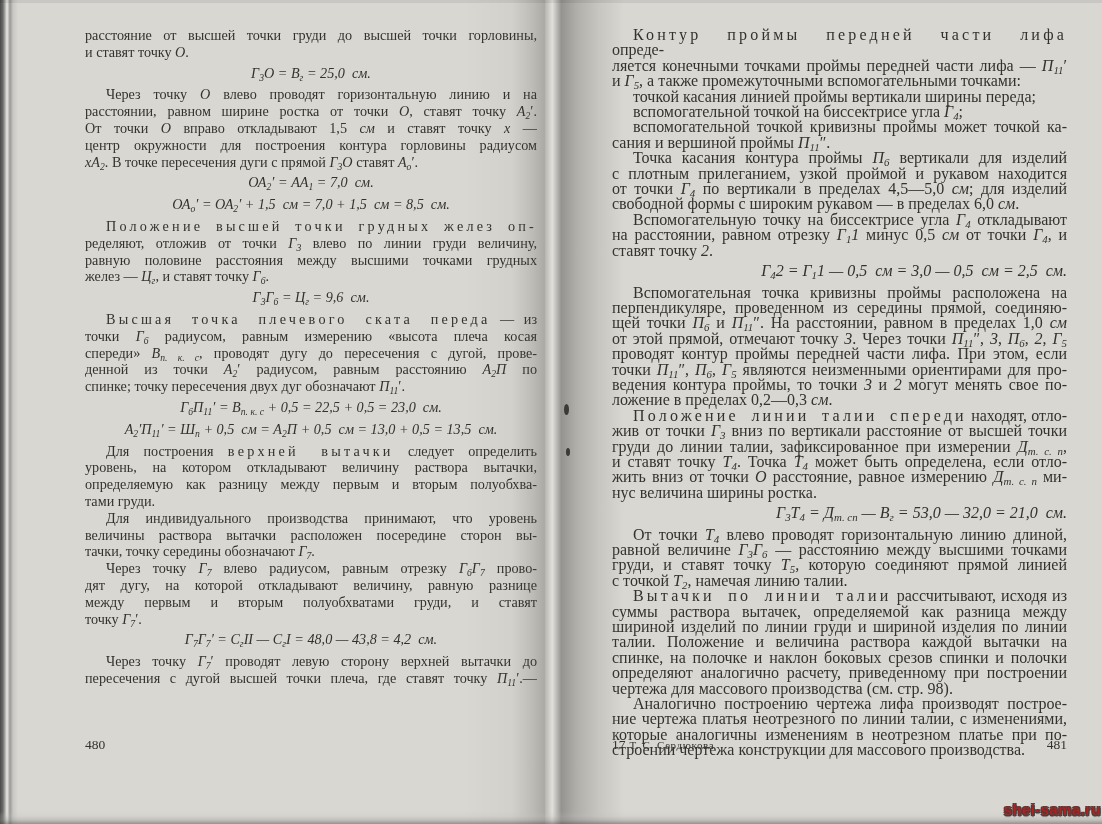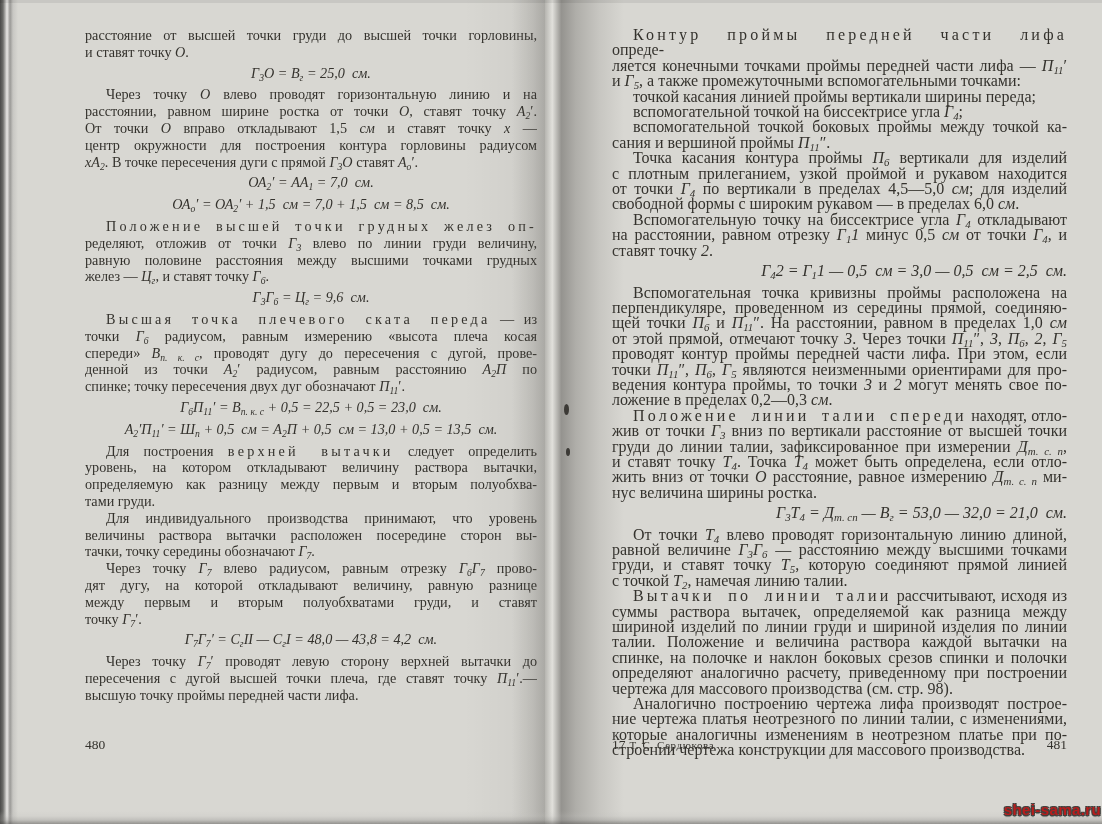--- a/index.html
+++ b/index.html
@@ -117,41 +117,40 @@
         <div class="para">
           <div class="line j ind">Через точку <i>Г<sub>7</sub></i> влево радиусом, равным отрезку <i>Г<sub>6</sub>Г<sub>7</sub></i> прово-</div>
           <div class="line j">дят дугу, на которой откладывают величину, равную разнице</div>
           <div class="line j">между первым и вторым полуобхватами груди, и ставят</div>
           <div class="line">точку <i>Г<sub>7</sub></i>′.</div>
         </div>
         <div class="formula">Г<sub>7</sub>Г<sub>7</sub>′ = С<sub>г</sub>II — С<sub>г</sub>I = 48,0 — 43,8 = 4,2&nbsp; см.</div>
         <div class="para">
           <div class="line j ind">Через точку <i>Г<sub>7</sub></i>′ проводят левую сторону верхней вытачки до</div>
           <div class="line j">пересечения с дугой высшей точки плеча, где ставят точку <i>П<sub>11</sub></i>′.—</div>
-          <div class="line">высшую точку проймы передней части лифа.</div>
         </div>
       </div>
     <div class="footer-left">480</div>
   </div>
 
   <div class="page right">
     <div class="col">
         <div class="para">
           <div class="line j ind"><span class="sp">Контур проймы передней части лифа</span> опреде-</div>
           <div class="line j">ляется конечными точками проймы передней части лифа — <i>П<sub>11</sub></i>′</div>
           <div class="line">и <i>Г<sub>5</sub></i>, а также промежуточными вспомогательными точками:</div>
         </div>
         <div class="para">
           <div class="line ind">точкой касания линией проймы вертикали ширины переда;</div>
         </div>
         <div class="para">
           <div class="line ind">вспомогательной точкой на биссектрисе угла <i>Г<sub>4</sub></i>;</div>
         </div>
         <div class="para">
-          <div class="line j ind">вспомогательной точкой боковых проймы между точкой ка-</div>
+          <div class="line j ind">вспомогательной точкой кривизны проймы может точкой ка-</div>
           <div class="line">сания и вершиной проймы <i>П<sub>11</sub></i>″.</div>
         </div>
         <div class="para">
           <div class="line j ind">Точка касания контура проймы <i>П<sub>6</sub></i> вертикали для изделий</div>
           <div class="line j">с плотным прилеганием, узкой проймой и рукавом находится</div>
           <div class="line j">от точки <i>Г<sub>4</sub></i> по вертикали в пределах 4,5—5,0 <i>см</i>; для изделий</div>
           <div class="line">свободной формы с широким рукавом — в пределах 6,0 <i>см</i>.</div>
         </div>
         <div class="para">
           <div class="line j ind">Вспомогательную точку на биссектрисе угла <i>Г<sub>4</sub></i> откладывают</div>

